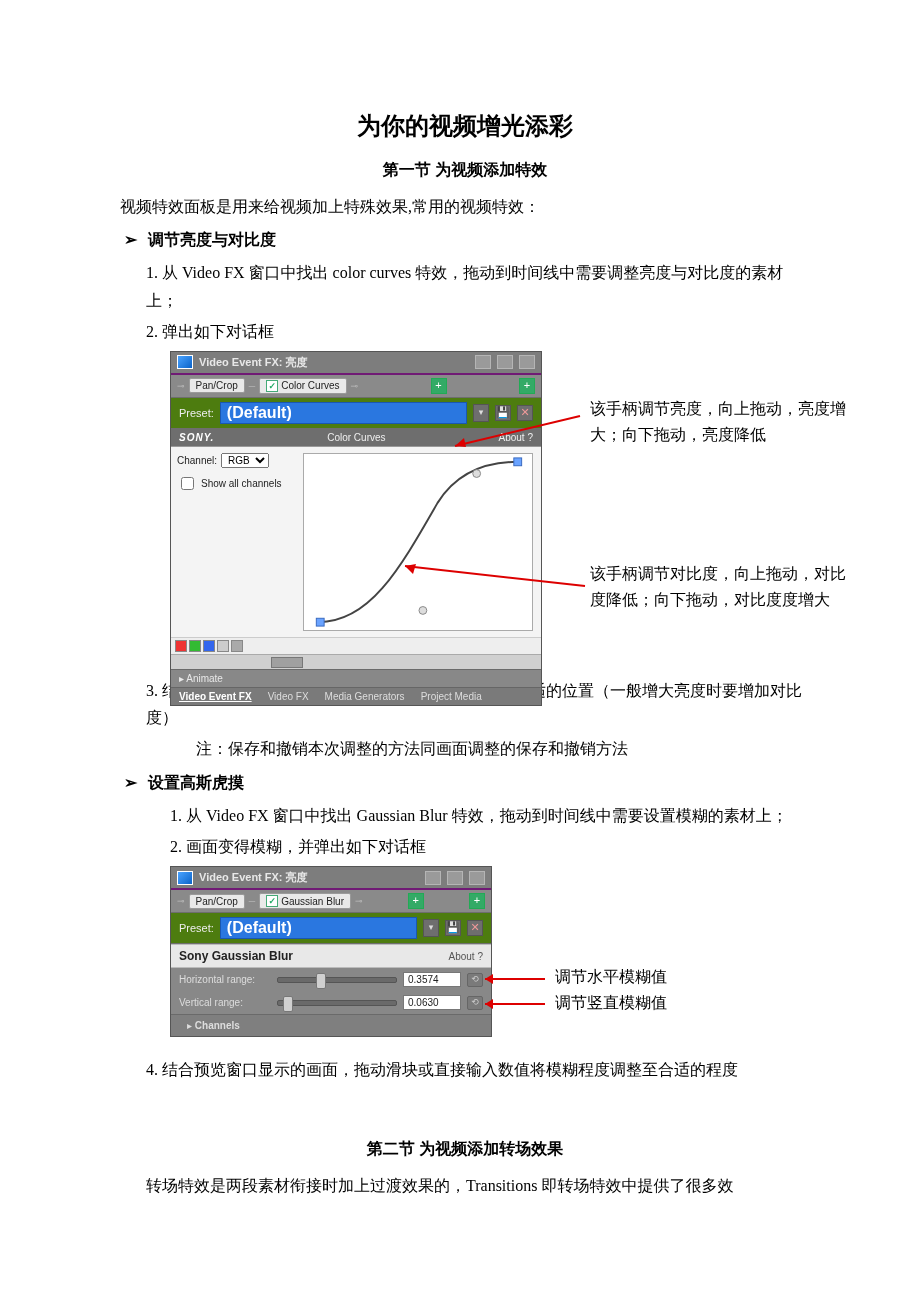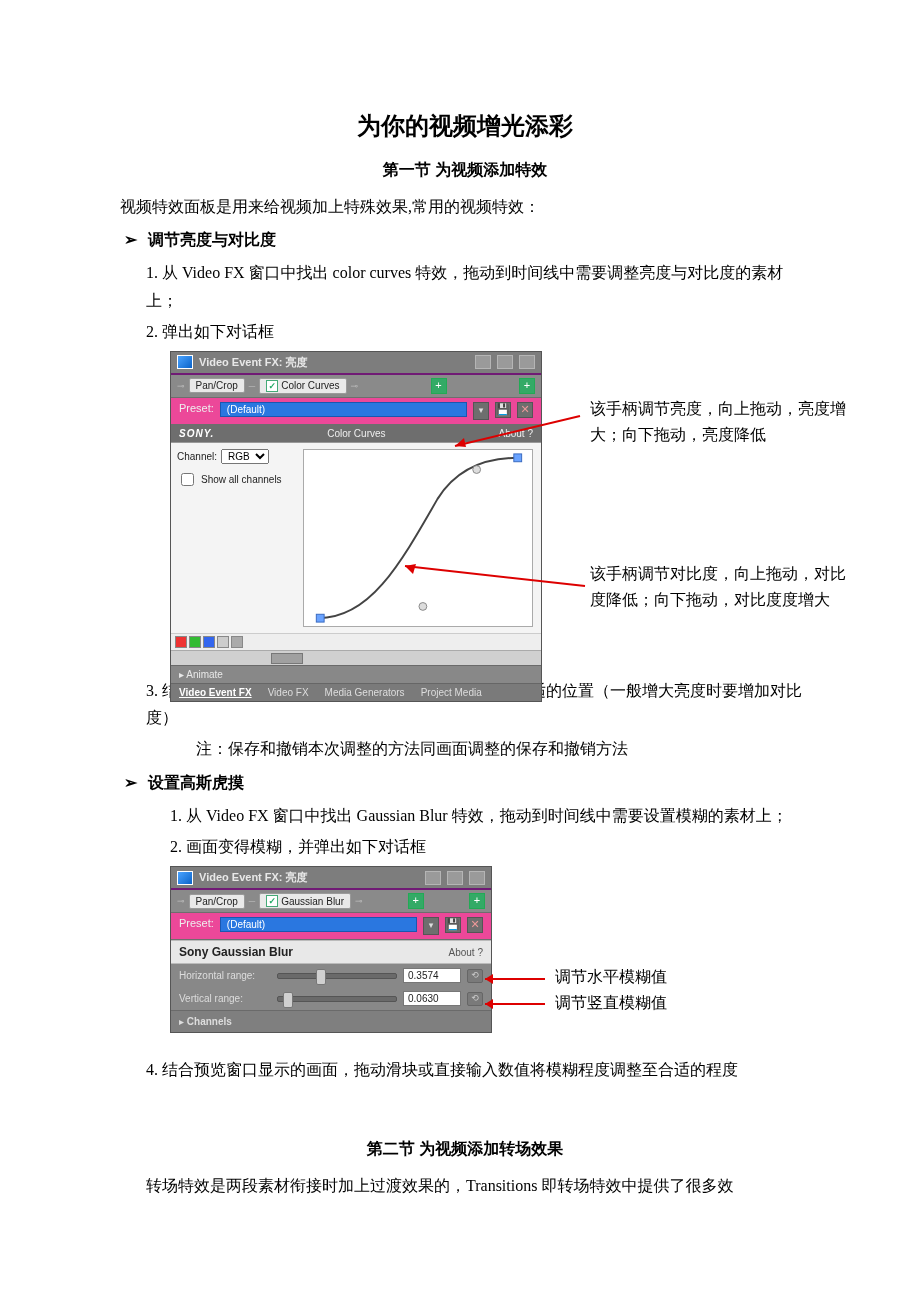--- a/index.html
+++ b/index.html
@@ -102,25 +102,25 @@
   .chip .chk {
     width:10px;height:10px;border:1px solid #4a7;background:#fff;
     display:inline-flex;align-items:center;justify-content:center;
     color:#2a6;font-size:9px;font-weight:bold;
   }
   .fx-chain .conn { color:#bbb; font-size:9px; }
   .fx-chain .plus {
     width:14px;height:14px;background:#3a6;border:1px solid #2a5;margin-left:auto;font-size:11px;color:#fff;text-align:center;line-height:13px;
   }
   .fx-preset {
-    display:flex;align-items:flex-start;gap:6px;padding:4px 8px;background:#ec4899;border-bottom:1px solid #6e6e6e;
+    display:flex;align-items:center;gap:6px;padding:4px 8px;background:#4d7c0f;border-bottom:1px solid #6e6e6e;
   }
   .fx-preset label{color:#eee;}
   .fx-preset .sel {
-    flex:1;background:#2a77e0;color:#fff;padding:1px 6px;border:1px solid #1a57b0;font-size:10px;
+    flex:1;background:#2a77e0;color:#fff;padding:1px 6px;border:1px solid #1a57b0;font-size:16px;font-weight:bold;
   }
   .fx-preset .dd { width:14px;height:16px;background:#6e6e6e;border:1px solid #555;color:#ddd;text-align:center;line-height:14px;font-size:9px;}
   .fx-preset .ic { width:14px;height:14px;background:#6e6e6e;border:1px solid #555;color:#ddd;text-align:center;line-height:13px;font-size:11px;}
   .fx-preset .ic.x{color:#e99;}
   .fx-header2 {
     display:flex;align-items:center;justify-content:space-between;
     background:#6e6e6e;padding:3px 8px;font-size:10px;color:#eee;
   }
   .fx-header2 .sony{font-weight:bold;font-style:italic;letter-spacing:1px;color:#fff;}
   .fx-body {
@@ -166,21 +166,21 @@
     flex:1;height:4px;background:#6a6a6a;border:1px solid #555;border-radius:2px;position:relative;
   }
   .slider-row .thumb2{
     position:absolute;top:-5px;width:8px;height:14px;background:#d0d0d0;border:1px solid #777;border-radius:2px;
   }
   .slider-row .val{
     width:48px;background:#fff;color:#222;padding:1px 4px;border:1px solid #777;font-size:10px;text-align:left;
   }
   .slider-row .reset{width:14px;height:12px;border:1px solid #666;background:#7a7a7a;color:#ccc;text-align:center;font-size:9px;line-height:11px;border-radius:2px;}
   .channels-row{
-    padding:5px 8px;background:#7f7f7f;color:#ddd;font-size:10px;border-top:1px solid #6a6a6a;
+    padding:5px 16px;background:#7f7f7f;color:#ddd;font-size:10px;border-top:1px solid #6a6a6a;
   }
 </style>
 </head>
 <body>
 
 <div class="page">
 
   <h1 class="title">为你的视频增光添彩</h1>
 
   <h2 class="section">第一节  为视频添加特效</h2>

